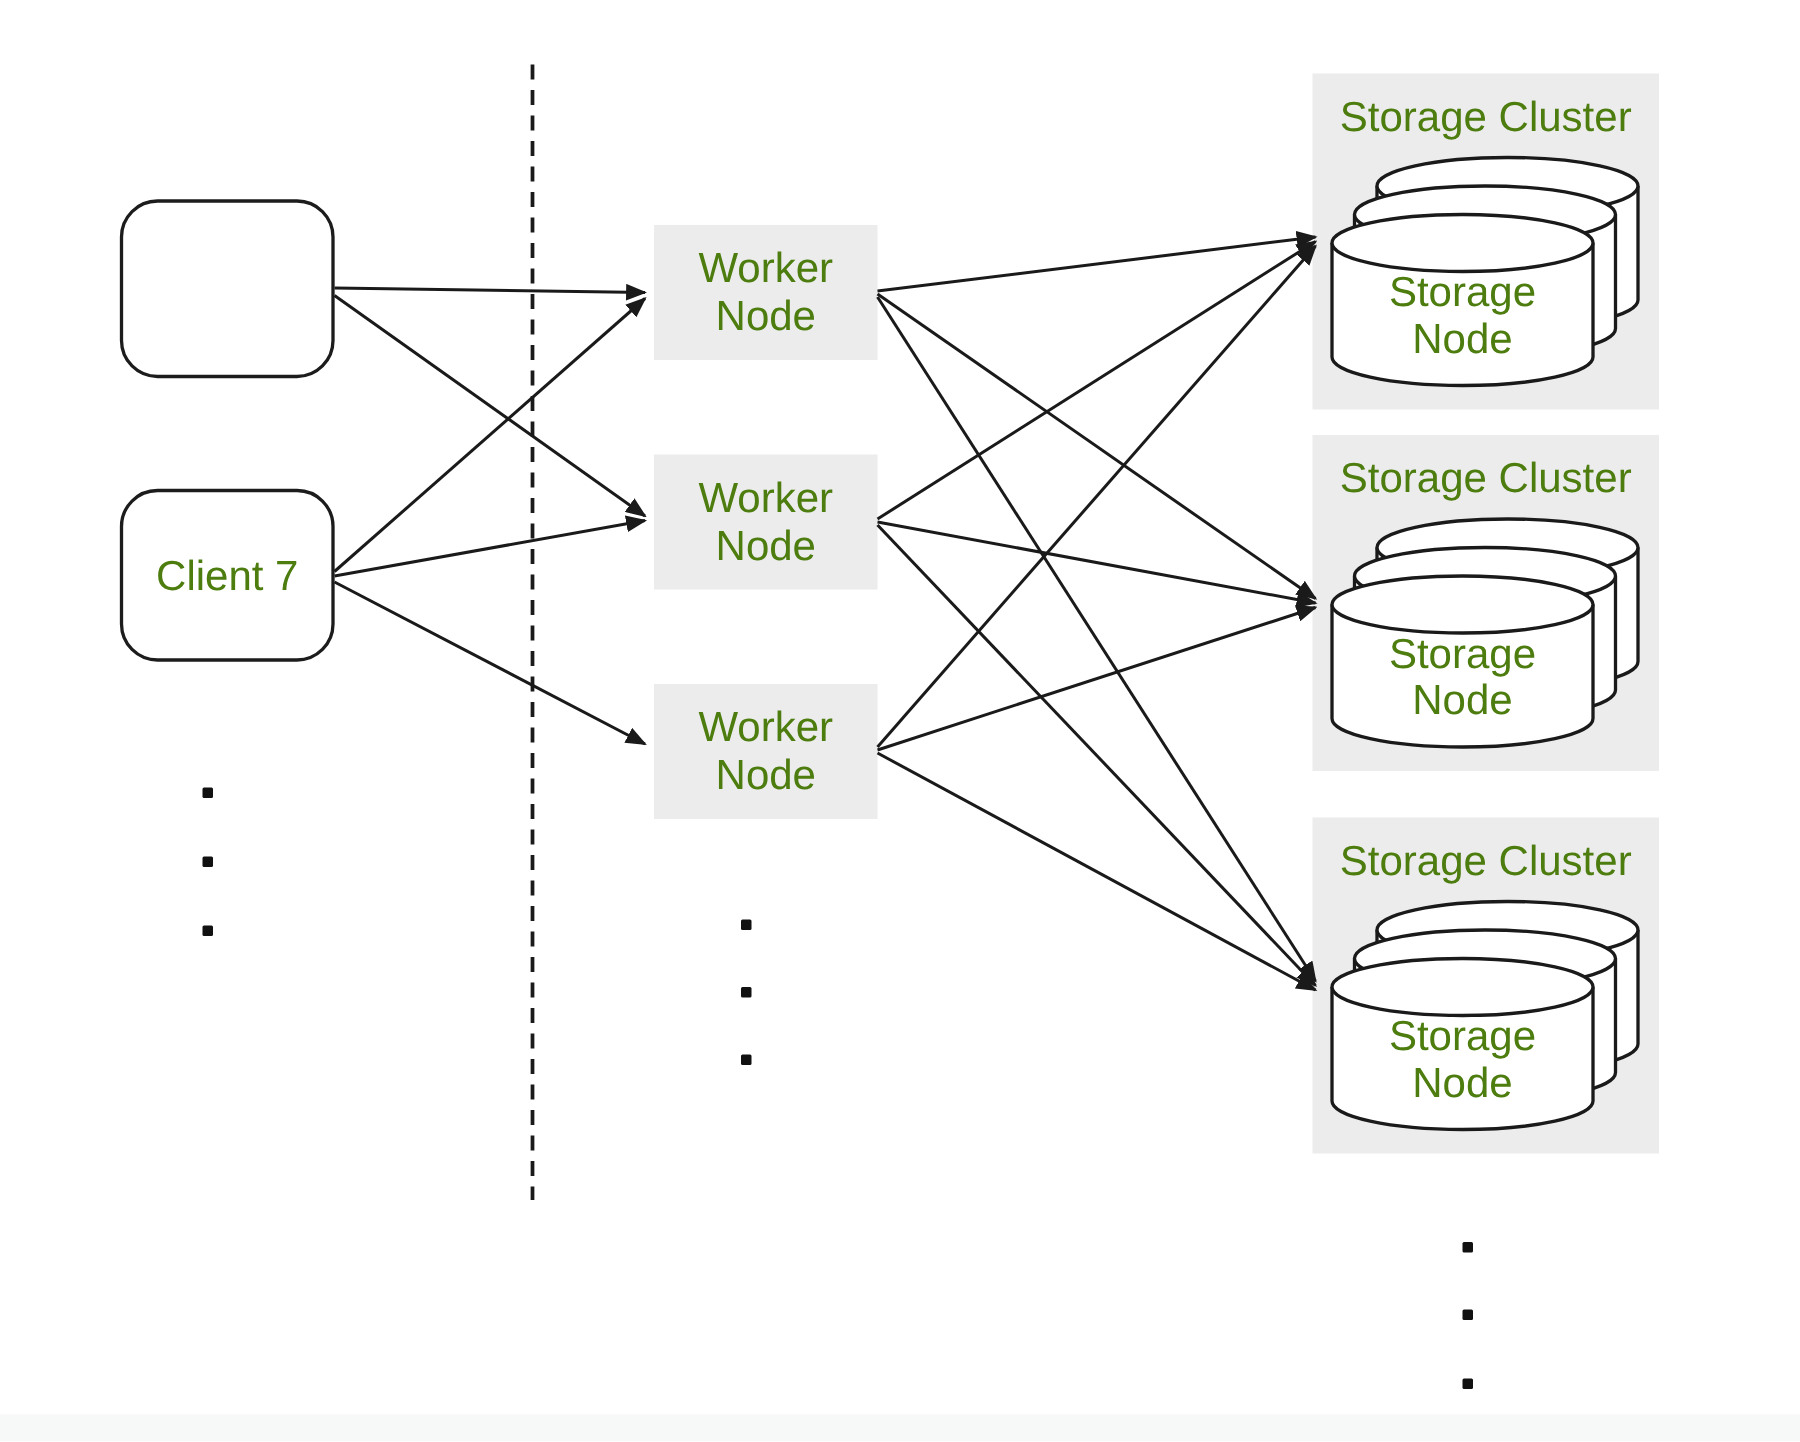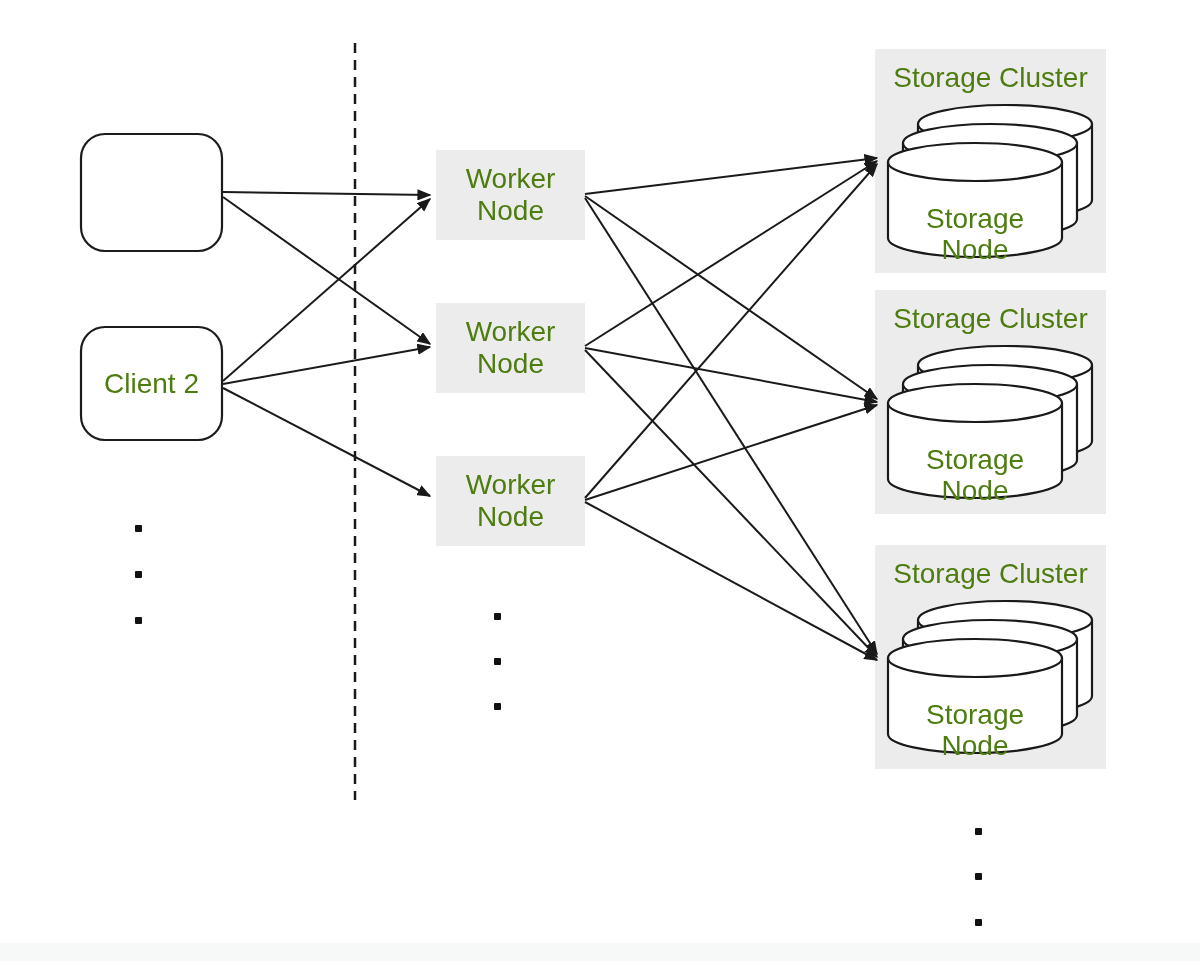--- a/index.html
+++ b/index.html
@@ -15,21 +15,21 @@
   .label {
     position:absolute;
     display:flex; align-items:center; justify-content:center;
     text-align:center;
     font-size:28px; line-height:32px;
     color:#4d7c0f;
     pointer-events:none;
   }
   .multiline { white-space:pre-line; }
   .cluster-title { font-size:28px; line-height:32px; }
-  .storage-node-label { line-height:31px;margin-top:24px; }
+  .storage-node-label { line-height:31px; }
 </style>
 </head>
 <body>
 
 <div class="canvas">
 
   <svg width="1200" height="961" viewBox="0 0 1200 961">
     <defs>
       <marker id="arrow" viewBox="0 0 10 8" refX="9" refY="4" markerWidth="7" markerHeight="5.6" orient="auto-start-reverse" markerUnits="strokeWidth">
         <path d="M0 0 L10 4 L0 8 Z" fill="#1a1a1a"></path>
@@ -135,21 +135,21 @@
       </g>
       <g>
         <rect x="975" y="828" width="7" height="7" rx="1"></rect>
         <rect x="975" y="873" width="7" height="7" rx="1"></rect>
         <rect x="975" y="919" width="7" height="7" rx="1"></rect>
       </g>
     </g>
   </svg>
 
 
-  <div class="label" style="left:80px; top:327px; width:143px; height:113px;">Client 2</div>
+  <div class="label" style="left:80px; top:327px; width:143px; height:113px;">Client 7</div>
 
   <div class="label multiline" style="left:436px; top:150px; width:149px; height:90px;">Worker
 Node</div>
 
   <div class="label multiline" style="left:436px; top:303px; width:149px; height:90px;">Worker
 Node</div>
 
   <div class="label multiline" style="left:436px; top:456px; width:149px; height:90px;">Worker
 Node</div>
 

